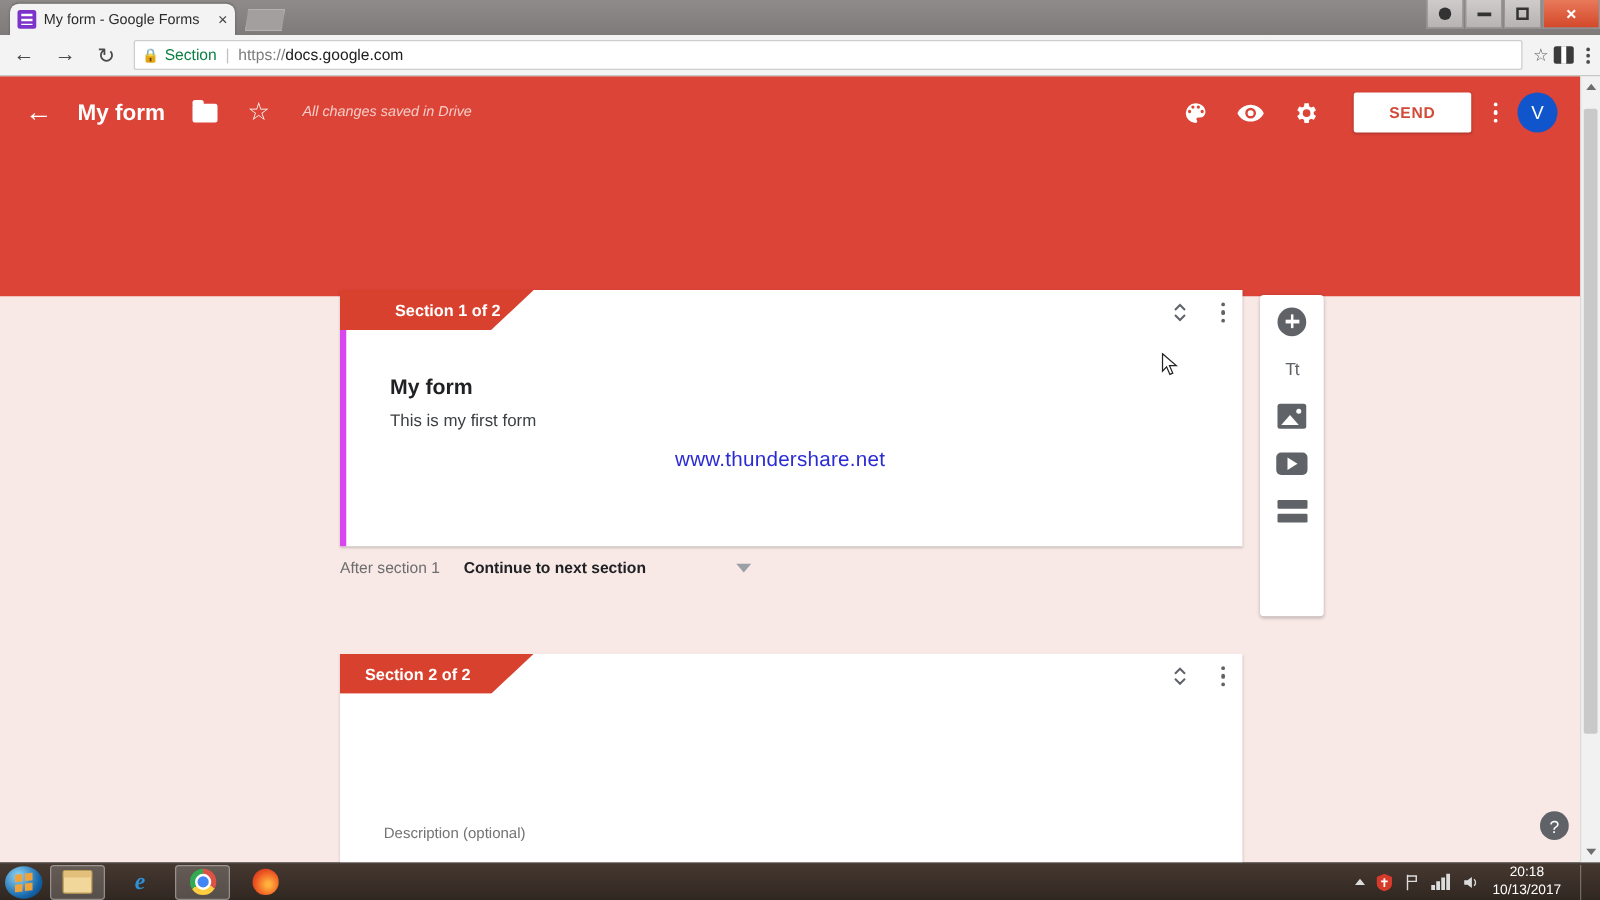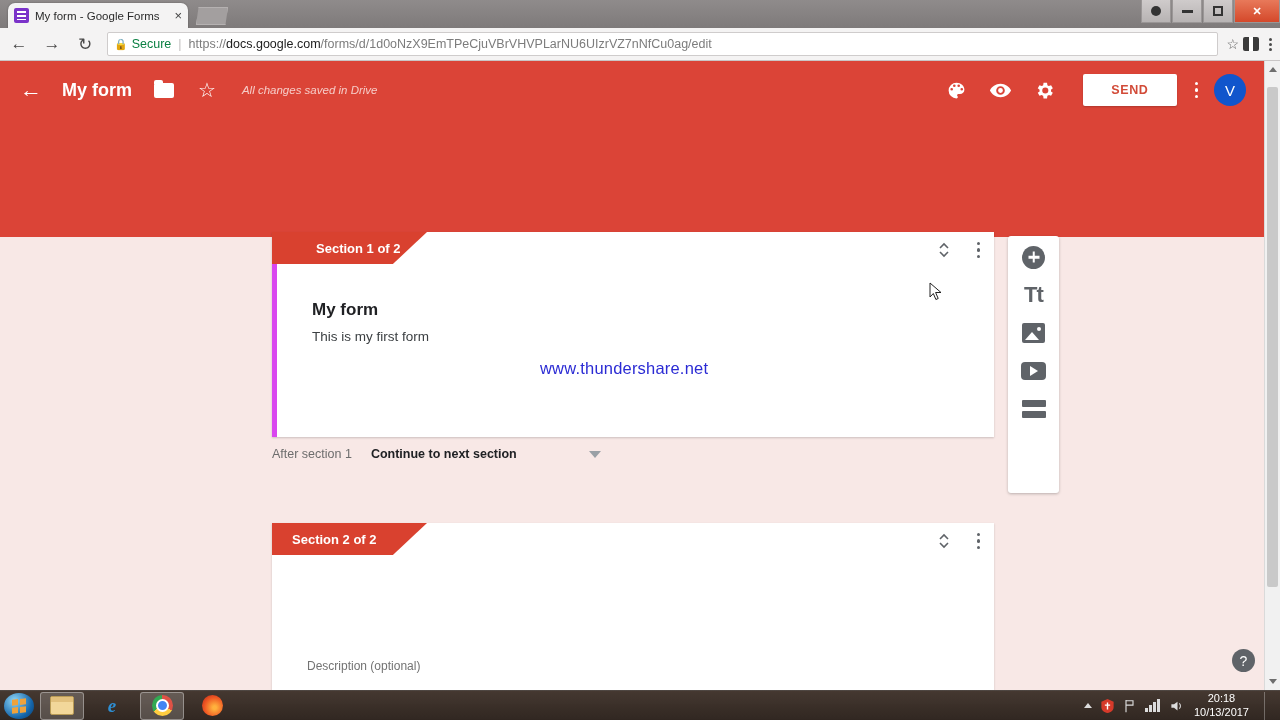--- a/index.html
+++ b/index.html
@@ -201,21 +201,21 @@
   }
   .st-btn { width: 34px; height: 24px; display: flex; align-items: center; justify-content: center; cursor: pointer; color: #5f6368; }
   .ic-plus {
     width: 23px; height: 23px; border-radius: 50%; background: #5f6368; position: relative;
   }
   .ic-plus::before, .ic-plus::after {
     content: ""; position: absolute; background: #fff; left: 50%; top: 50%; transform: translate(-50%,-50%);
   }
   .ic-plus::before { width: 11px; height: 2.5px; }
   .ic-plus::after  { width: 2.5px; height: 11px; }
-  .ic-tt { font-size: 22px; font-weight: bold; color: #5f6368; letter-spacing: -1px; }
+  .ic-tt { font-size: 14px; font-weight: normal; color: #5f6368; letter-spacing: -1px; }
   .ic-img {
     width: 23px; height: 20px; background: #5f6368; border-radius: 2px; position: relative; overflow: hidden;
   }
   .ic-img::before {
     content: ""; position: absolute; left: 3px; bottom: 3px; width: 0; height: 0;
     border-left: 7px solid transparent; border-right: 7px solid transparent; border-bottom: 8px solid #fff;
   }
   .ic-img::after {
     content: ""; position: absolute; right: 4px; top: 4px; width: 4px; height: 4px; border-radius: 50%; background: #fff;
   }
@@ -328,25 +328,24 @@
       <div class="wc close">✕</div>
     </div>
   </div>
 
   <div class="omnibar">
     <div class="navbtn">←</div>
     <div class="navbtn">→</div>
     <div class="navbtn">↻</div>
     <div class="urlbox">
       <span class="lock">🔒</span>
-      <span class="secure-label">Secure</span>
+      <span class="secure-label">Section</span>
       <span class="url-sep">|</span>
       <span class="url-dim">https://</span>
       <span class="url-strong">docs.google.com</span>
-      <span class="url-dim">/forms/d/1d0oNzX9EmTPeCjuVBrVHVPLarNU6UIzrVZ7nNfCu0ag/edit</span>
     </div>
     <div class="star-btn">☆</div>
     <div class="ext-icon"></div>
     <div class="chrome-menu">
         <i></i>
         <i></i>
         <i></i>
       </div>
   </div>
 

